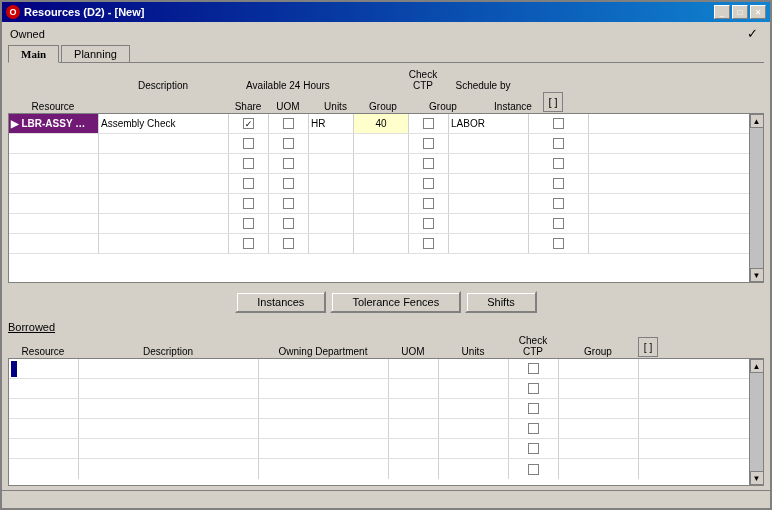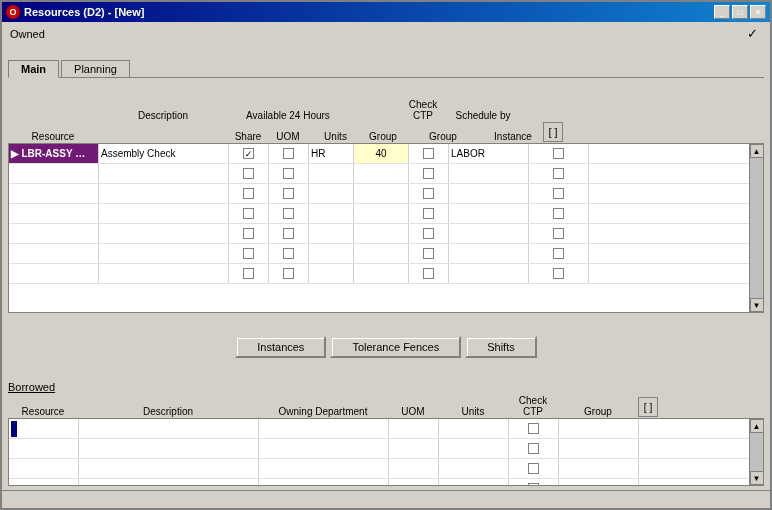--- a/index.html
+++ b/index.html
@@ -43,21 +43,21 @@
       border-left-color: #fff;
       display: flex; align-items: center; justify-content: center;
       font-size: 8px; cursor: pointer;
     }
 
     .content-area {
       flex: 1;
       padding: 4px 6px;
       display: flex;
       flex-direction: column;
-      gap: 19px;
+      gap: 4px;
       overflow: hidden;
     }
 
     .owned-row {
       display: flex;
       align-items: center;
       justify-content: space-between;
       padding: 0 2px;
     }
     .owned-label { font-size: 11px; }
@@ -77,20 +77,21 @@
       cursor: pointer;
       font-size: 11px;
       margin-right: 2px;
     }
     .tab.active {
       background: #d4d0c8;
       border-bottom: 1px solid #d4d0c8;
       font-weight: bold;
       margin-bottom: -1px;
       z-index: 1;
+      font-family: Liberation Serif, serif;
     }
 
     .owned-grid-container {
       border: 1px solid #808080;
       background: white;
       height: 170px;
       overflow: hidden;
       display: flex;
     }
 

